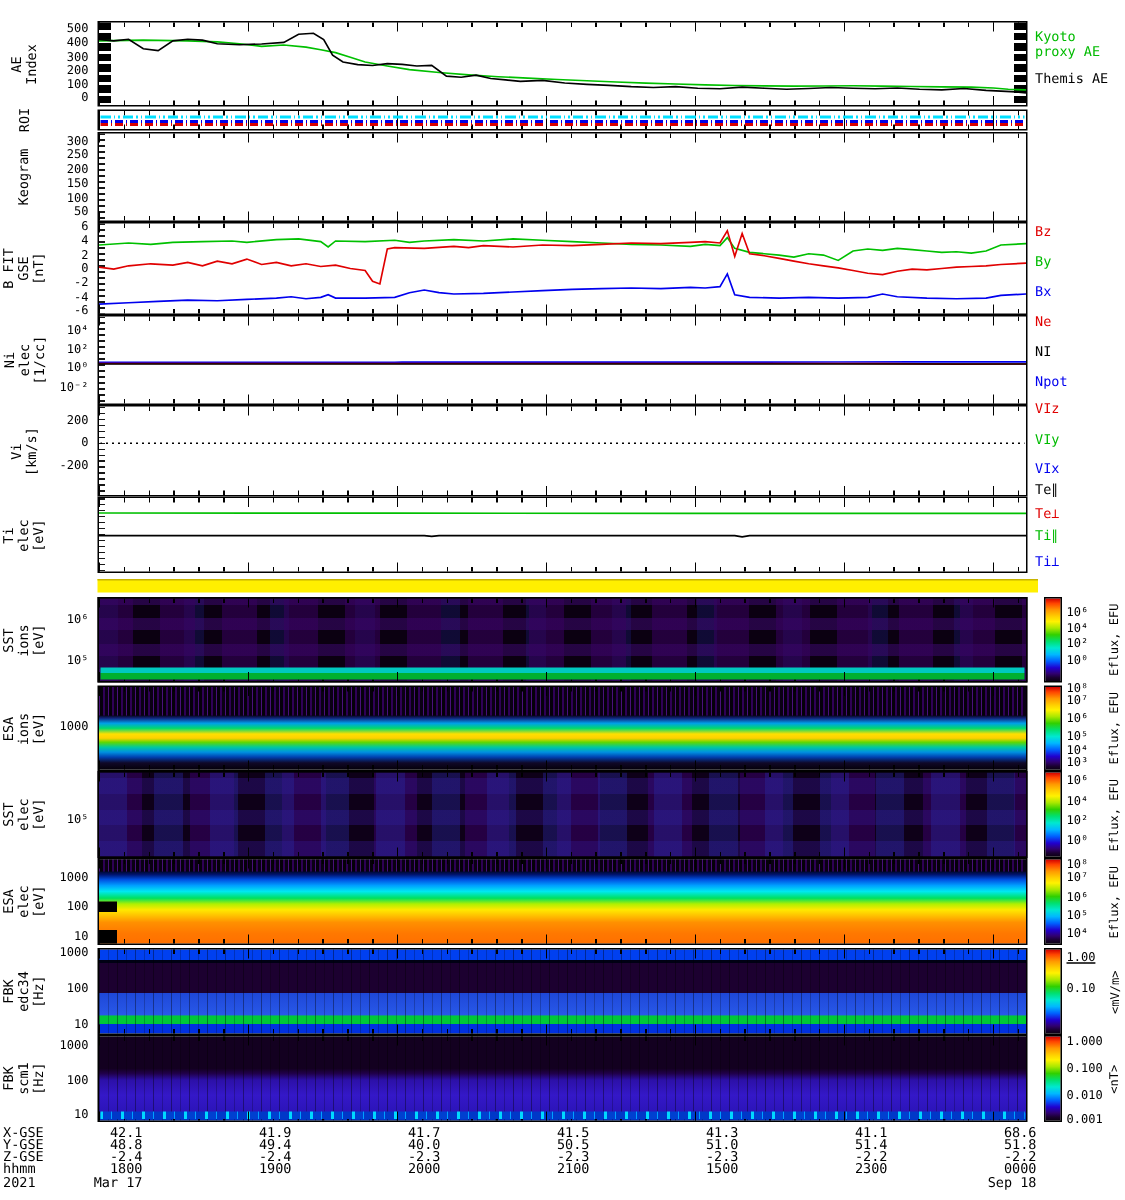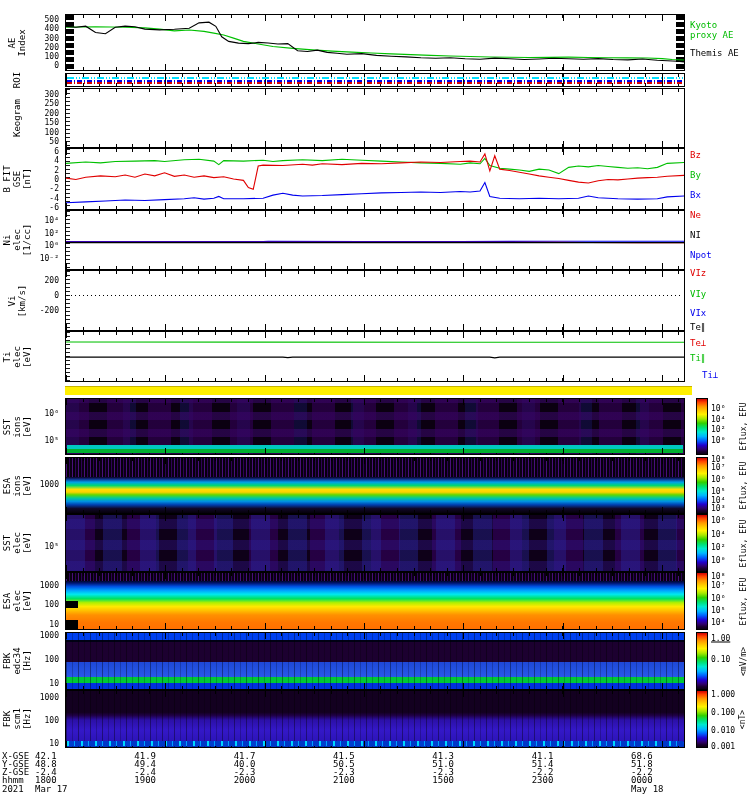--- a/index.html
+++ b/index.html
@@ -68,21 +68,21 @@
      #0040f0 0%,#0040f0 12%,#000014 12.5%,#000014 16%,#1c0030 16%,#1c0030 52%,
      #1e48d8 52%,#2858e8 78%,#00c838 79%,#00c838 89%,#0030e0 89%,#0030e0 100%);}
   #p-fbk2{background:linear-gradient(180deg,
      #130020 0%,#130020 38%,#20004a 44%,#2c10a8 52%,#3418c8 70%,#2c14b8 90%,#0048e0 92%,#0030c0 100%);}
   #fbk2-cyan{position:absolute;left:1px;right:1px;bottom:1px;height:5px;
      background:repeating-linear-gradient(90deg,#00d8ff 0 2px,#0040d0 2px 7px,#00a0ff 7px 8px,#0038c8 8px 14px);}
   .sq{position:absolute;background:#000;}
   #bottom-axis{position:absolute;left:0;top:752px;width:750px;height:48px;font-size:9px;}
   .brow{position:absolute;left:2px;height:8px;line-height:8px;}
   #bottom-cols{position:absolute;left:0;top:0;width:750px;height:48px;}
-  .bcol{position:absolute;top:0;width:60px;text-align:left;}
+  .bcol{position:absolute;top:0;width:60px;text-align:right;}
   .bcol span{display:block;height:8px;line-height:8px;font-size:9px;}
 </style>
 </head>
 <body>
 
 <div id="root">
 
 
   <div class="llab" style="top:14px;height:57px;">
       <span>AE Index</span>
@@ -317,21 +317,21 @@
     <span style="top: 190px; color: rgb(0, 0, 238);">Bx</span>
     <span style="top: 210px; color: rgb(224, 0, 0);">Ne</span>
     <span style="top: 230px; color: rgb(0, 0, 0);">NI</span>
     <span style="top: 250px; color: rgb(0, 0, 238);">Npot</span>
     <span style="top: 268px; color: rgb(224, 0, 0);">VIz</span>
     <span style="top: 289px; color: rgb(0, 187, 0);">VIy</span>
     <span style="top: 308px; color: rgb(0, 0, 238);">VIx</span>
     <span style="top: 322px; color: rgb(0, 0, 0);">Te∥</span>
     <span style="top: 338px; color: rgb(224, 0, 0);">Te⊥</span>
     <span style="top: 353px; color: rgb(0, 187, 0);">Ti∥</span>
-    <span style="top: 370px; color: rgb(0, 0, 238); margin-left: 12px;">Ti⊥</span>
+    <span style="top: 370px; color: rgb(0, 0, 238);">Ti⊥</span>
   </div>
 
   <div class="cbar" style="top:398px;height:57px;"></div>
   <div class="cbar" style="top:457px;height:57px;"></div>
   <div class="cbar" style="top:514px;height:58px;"></div>
   <div class="cbar" style="top:572px;height:58px;"></div>
   <div class="cbar" style="top:632px;height:58px;"></div>
   <div class="cbar" style="top:690px;height:58px;"></div>
 
   <div class="cbticks" style="top:398px;height:57px;">
@@ -434,18 +434,18 @@
           <span>41.1</span>
           <span>51.4</span>
           <span>-2.2</span>
           <span>2300</span>
         </div>
         <div class="bcol" style="left: 630.98px;">
           <span>68.6</span>
           <span>51.8</span>
           <span>-2.2</span>
           <span>0000</span>
-          <span style="margin-top: 1px;">May 18</span>
+          <span style="margin-top: 1px;">Sep 18</span>
         </div>
       </div>
   </div>
 
 </div>
 
 </body></html>

